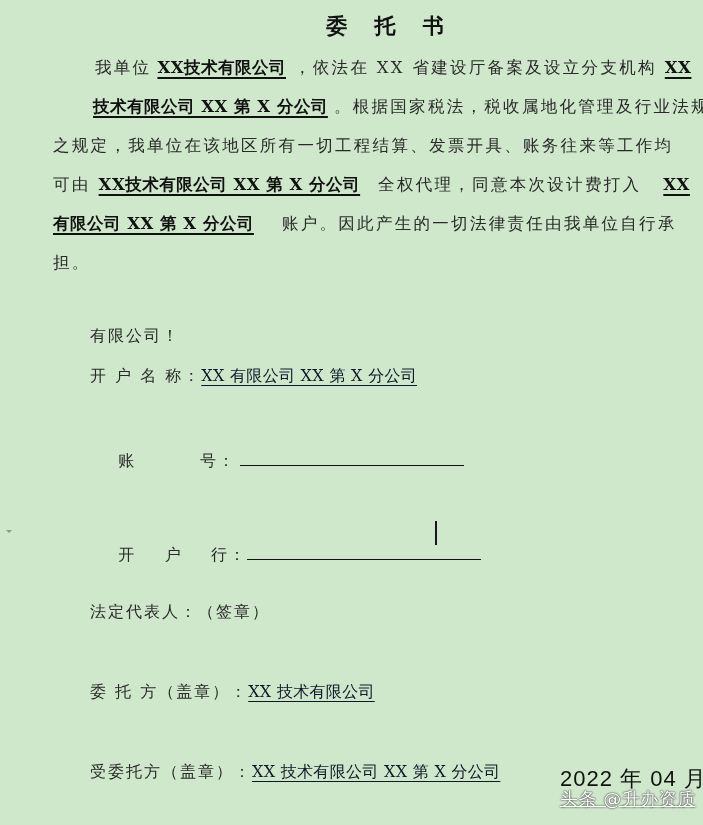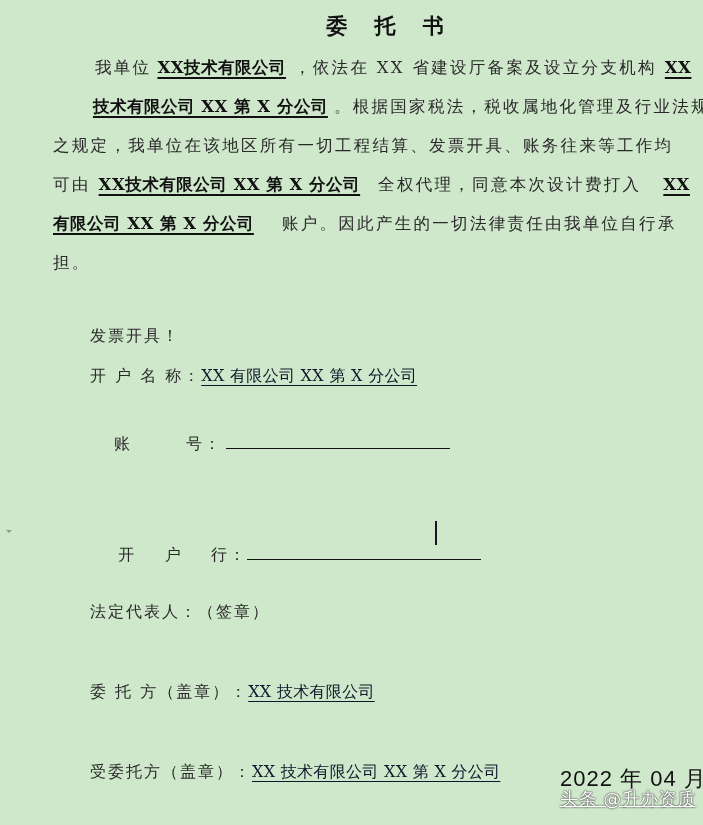--- a/index.html
+++ b/index.html
@@ -135,27 +135,27 @@
   </div>
 
   <div class="line" style="top:213px;">
     <span class="bu"><span>有限公司 XX 第 X 分公司</span><span class="pad" style="width:28px"></span></span><span>账户。因此产生的一切法律责任由我单位自行承</span>
   </div>
 
   <div class="line" style="top:252px;">
     <span>担。</span>
   </div>
 
-  <div class="sig" style="top:326px;">发票开具！</div>
+  <div class="sig" style="top:326px;">有限公司！</div>
 
   <div class="sig" style="top:366px;">
     <span>开 户 名 称：</span><span class="u">XX 有限公司 XX 第 X 分公司</span>
   </div>
 
-  <div class="sig" style="top:414px; white-space:pre;font-family:Liberation Serif, serif;">
+  <div class="sig" style="top:430px; white-space:pre;">
     <span>账         号：</span><span class="blank" style="width:224px; margin-left:4px;"></span>
   </div>
 
   <div class="sig" style="top:524px; white-space:pre;">
     <span>开    户    行：</span><span class="blank" style="width:234px;"></span>
   </div>
   <div class="cursor"></div>
   <div class="marker"></div>
 
   <div class="sig" style="top:602px;text-align:center;">法定代表人：（签章）</div>

